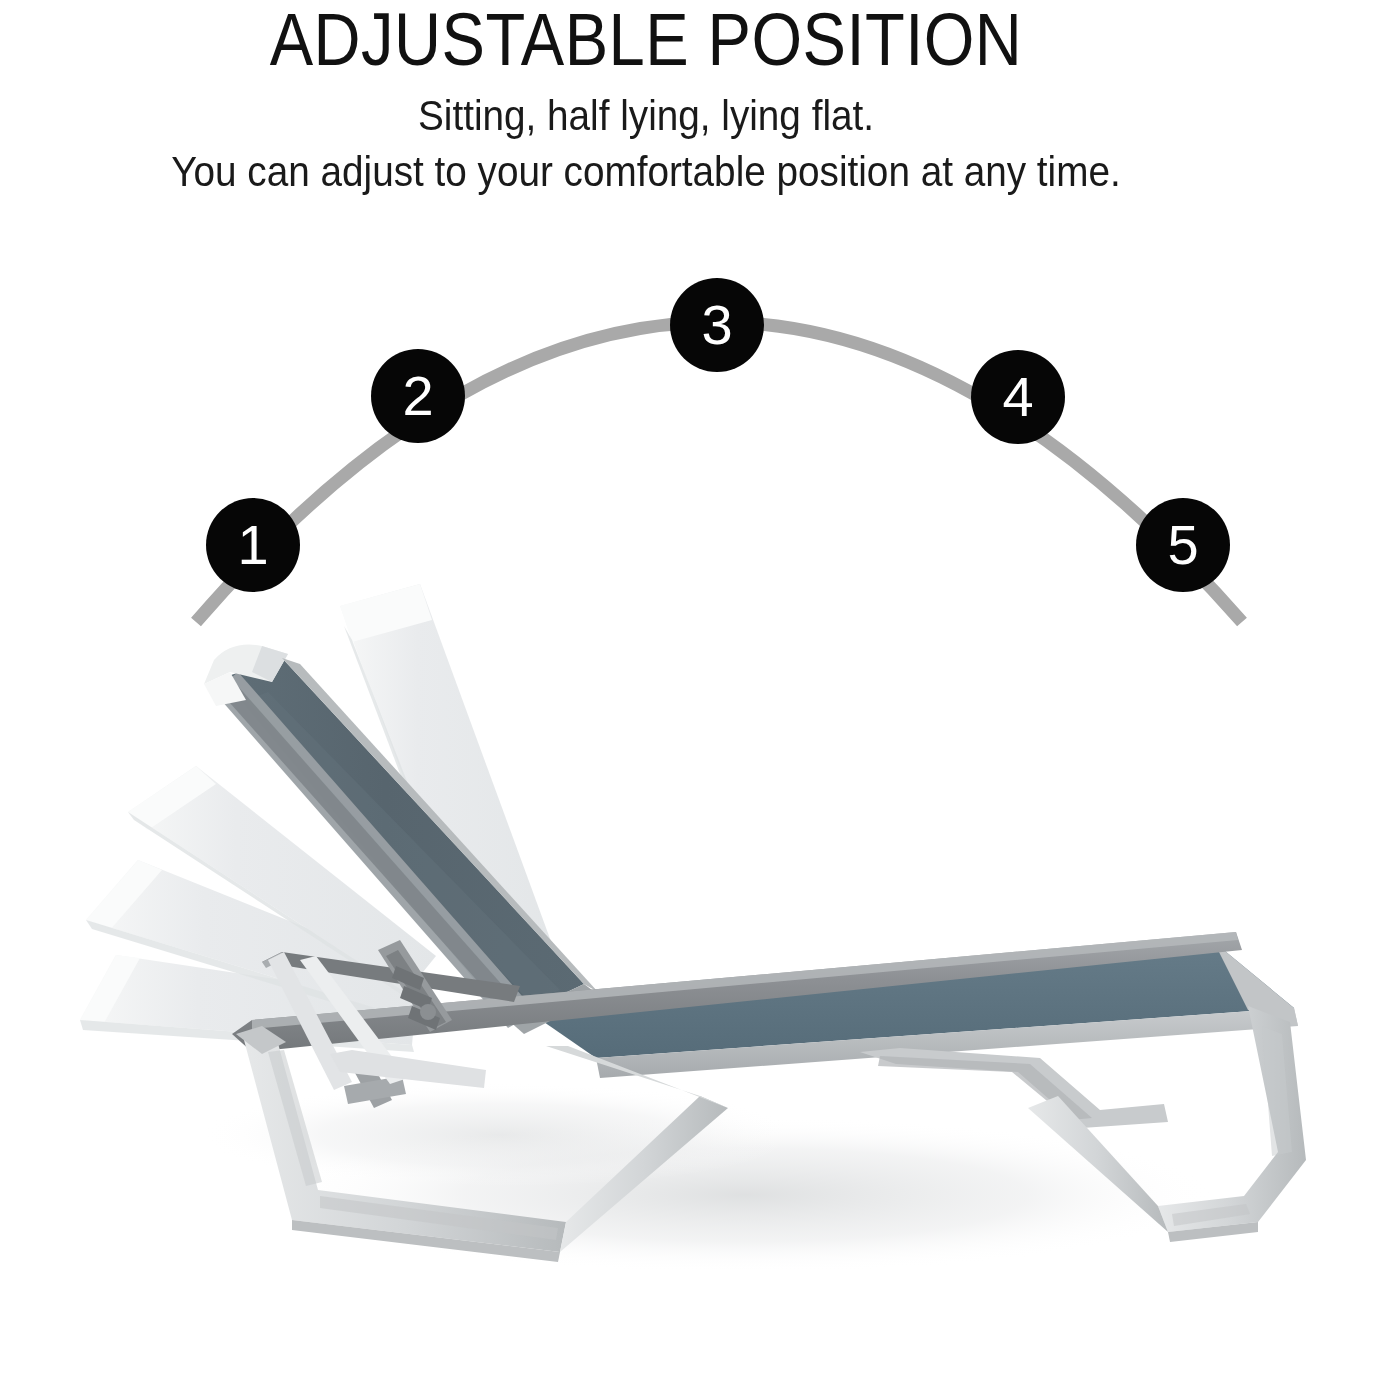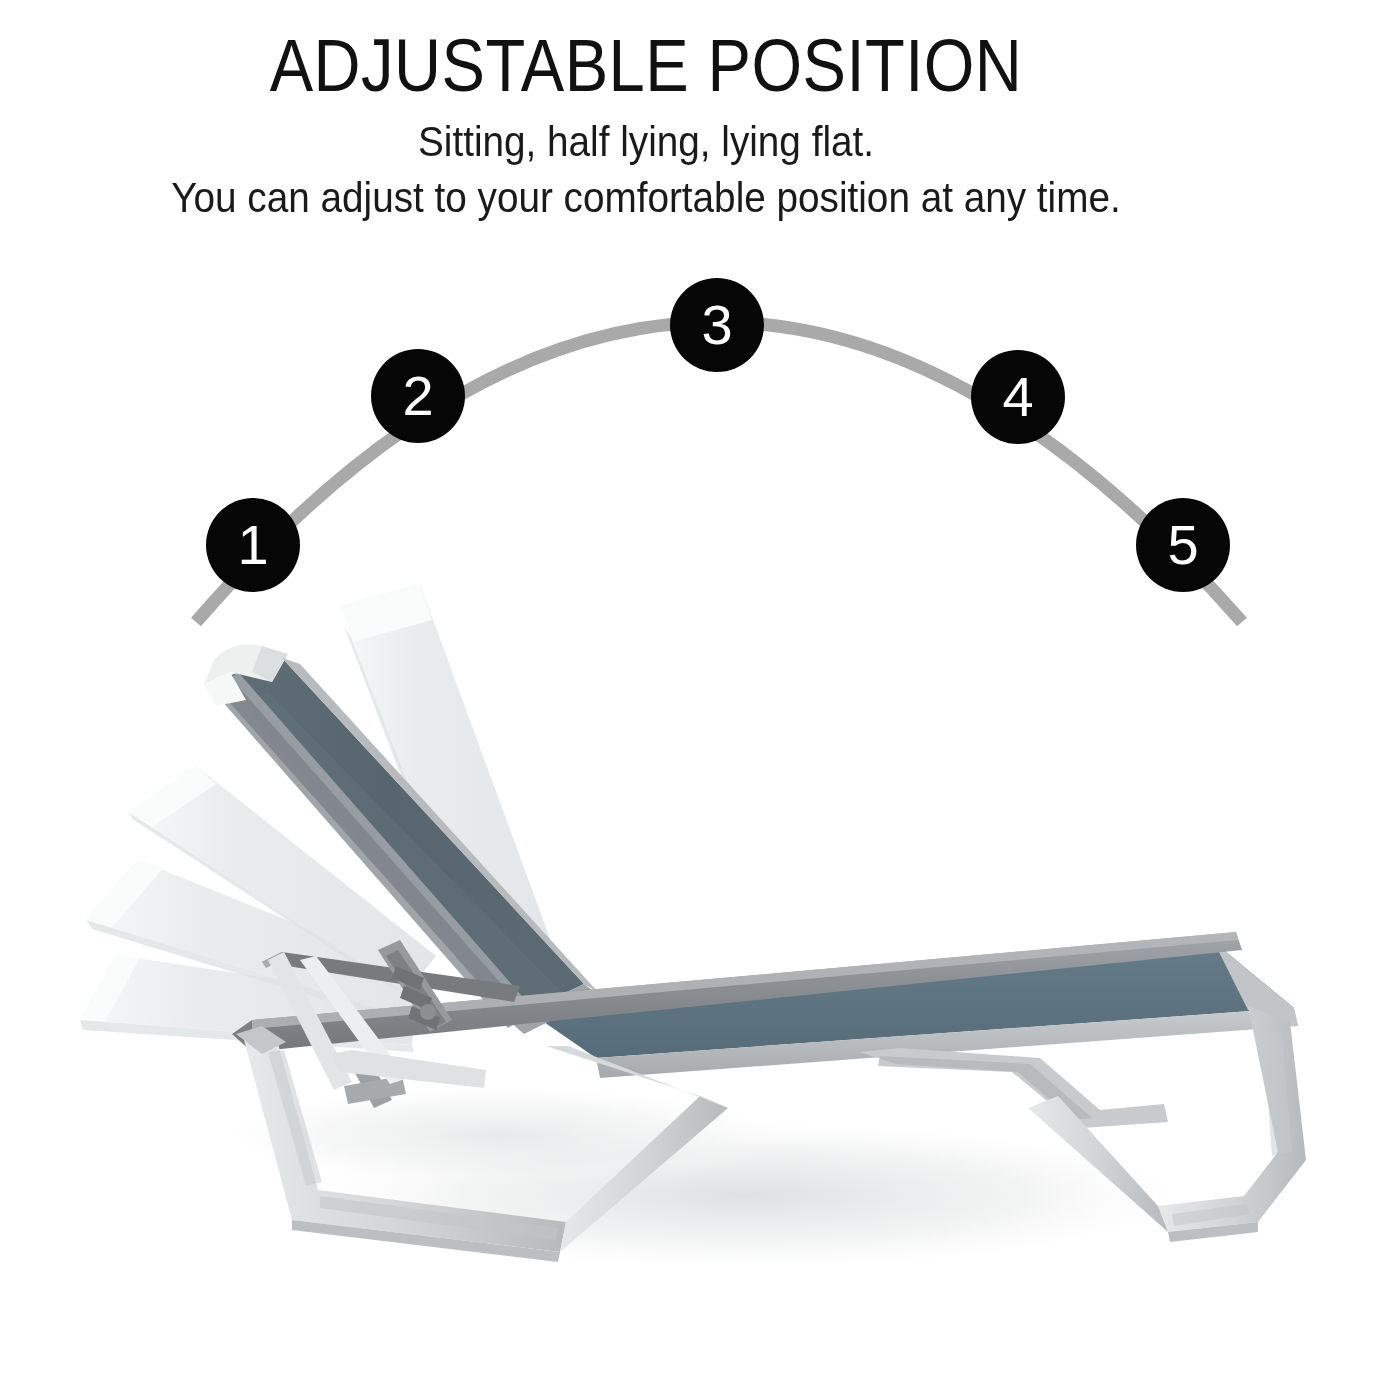--- a/index.html
+++ b/index.html
@@ -23,21 +23,20 @@
     background: #ffffff;
   }
 
   
   .header {
     position: absolute;
     top: 0;
     left: 0;
     width: 1292px;
     text-align: center;
-    padding-top: 26px;
     box-sizing: border-box;
   }
   .title {
     font-family: "Liberation Sans", sans-serif;
     font-size: 74px;
     line-height: 80px;
     font-weight: 400;
     letter-spacing: 0.5px;
     color: #111111;
     transform: scaleX(0.88);

